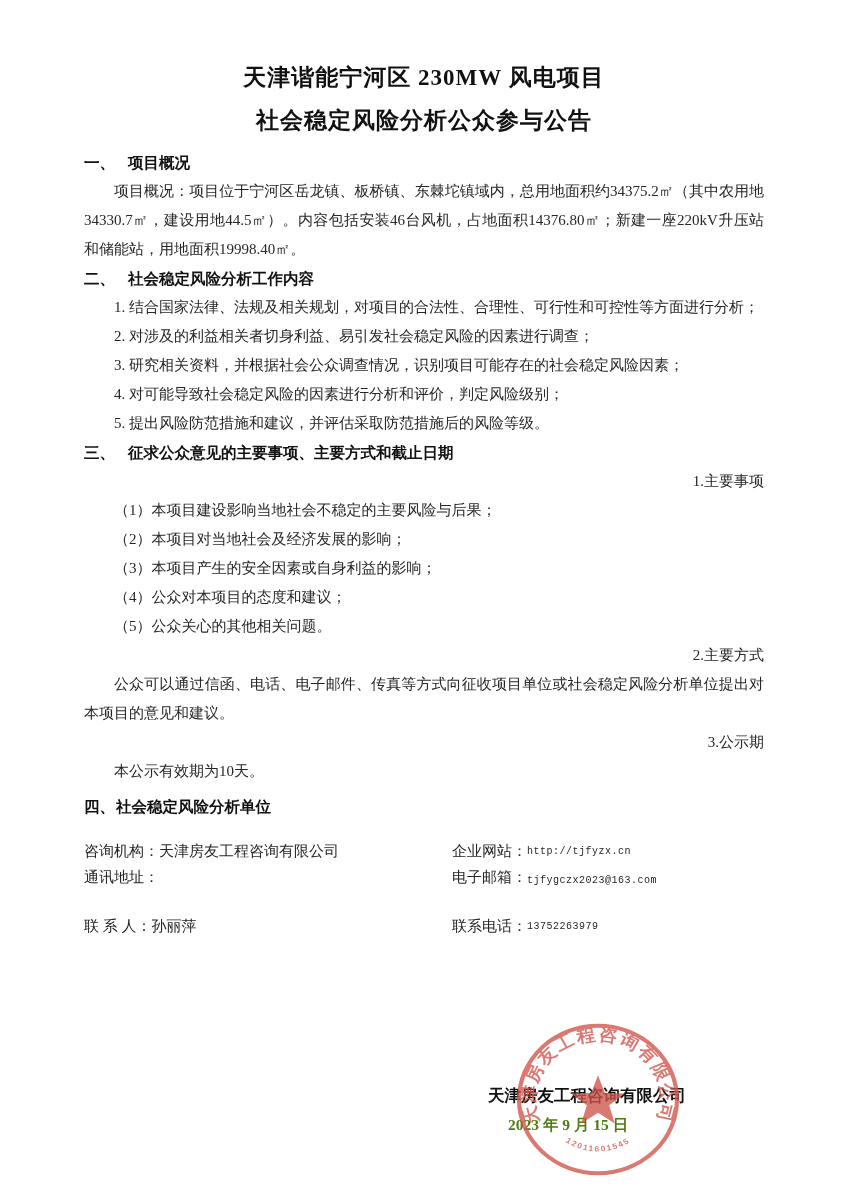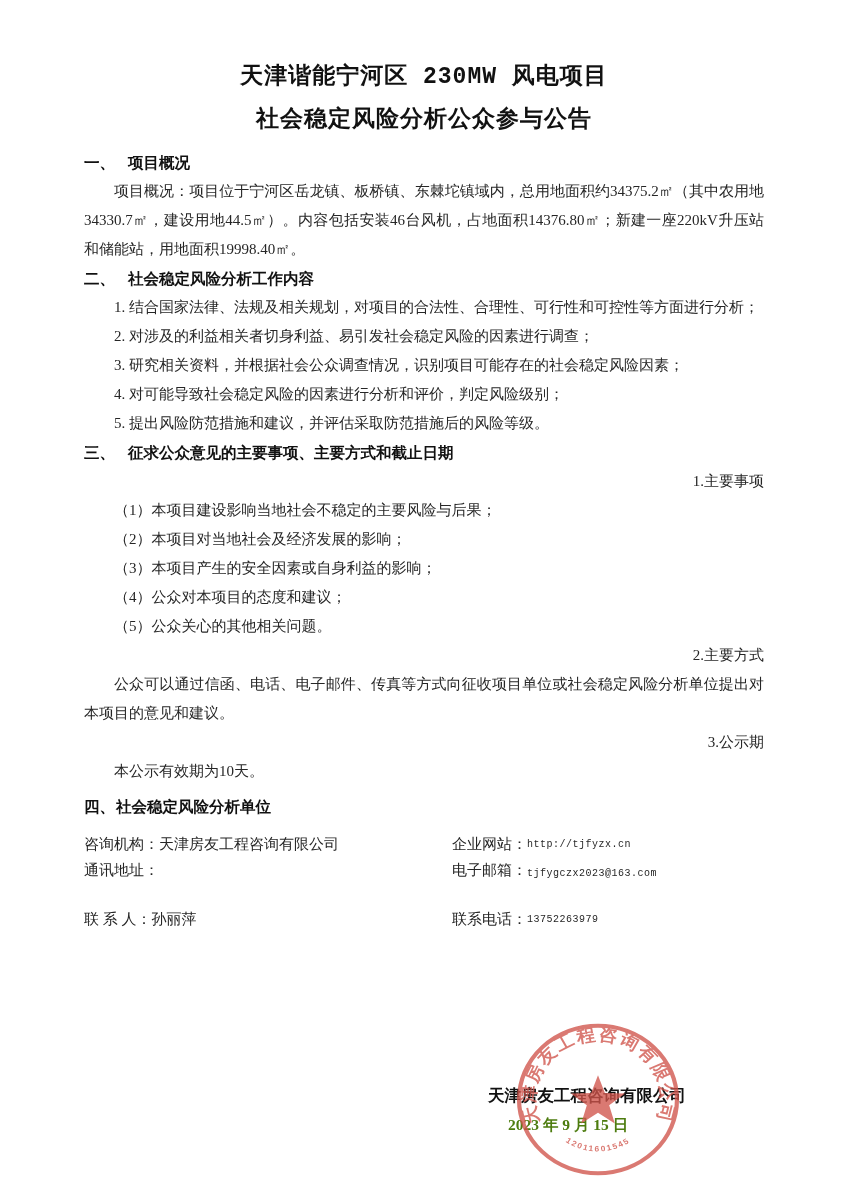--- a/index.html
+++ b/index.html
@@ -11,40 +11,40 @@
     background:#ffffff;
     color:#262626;
     font-family:"Liberation Serif", serif;
     overflow:hidden;
   }
   .content { padding:56px 84px 0 84px; font-size:15px; line-height:29px; }
 
   .doc-title {
     font-size:23px; line-height:43px; font-weight:700;
     text-align:center; color:#111;
-    font-family:Liberation Mono, monospace;
+    font-family:Liberation Serif, serif;
     letter-spacing:1px;
   }
   .intro { margin-top:13px; text-indent:2em; text-align:justify; }
 
   .sec-heading {
     font-weight:700; color:#111;
     font-family:"Liberation Sans", sans-serif;
     font-size:15.5px; line-height:29px;
     display:flex; align-items:baseline;
   }
   .sec-heading.mt { margin-top:6px; }
   .sec-num { margin-right:13px; }
   .sec-num.tight { margin-right:1px; }
 
   .para { text-indent:2em; text-align:justify; }
   .item { padding-left:30px; text-align:justify; }
   .subtitle { padding-left:30px;text-align:right; }
 
-  .contacts { margin-top:9px; display:flex;justify-content:space-between; }
+  .contacts { margin-top:16px; display:flex;justify-content:space-between; }
   .col-left { width:368px; }
   .col-right { flex:1; }
   .c-row { display:flex; align-items:flex-start; height:29px; }
   .c-row.tall { height:46px; }
   .c-label { white-space:nowrap; }
   .c-val { }
   .c-val .vline { line-height:23px; }
   .c-row.tall .c-label { line-height:23px; }
   .mono { font-family:"Liberation Mono", monospace; font-size:10px; letter-spacing:0.5px; }
 

